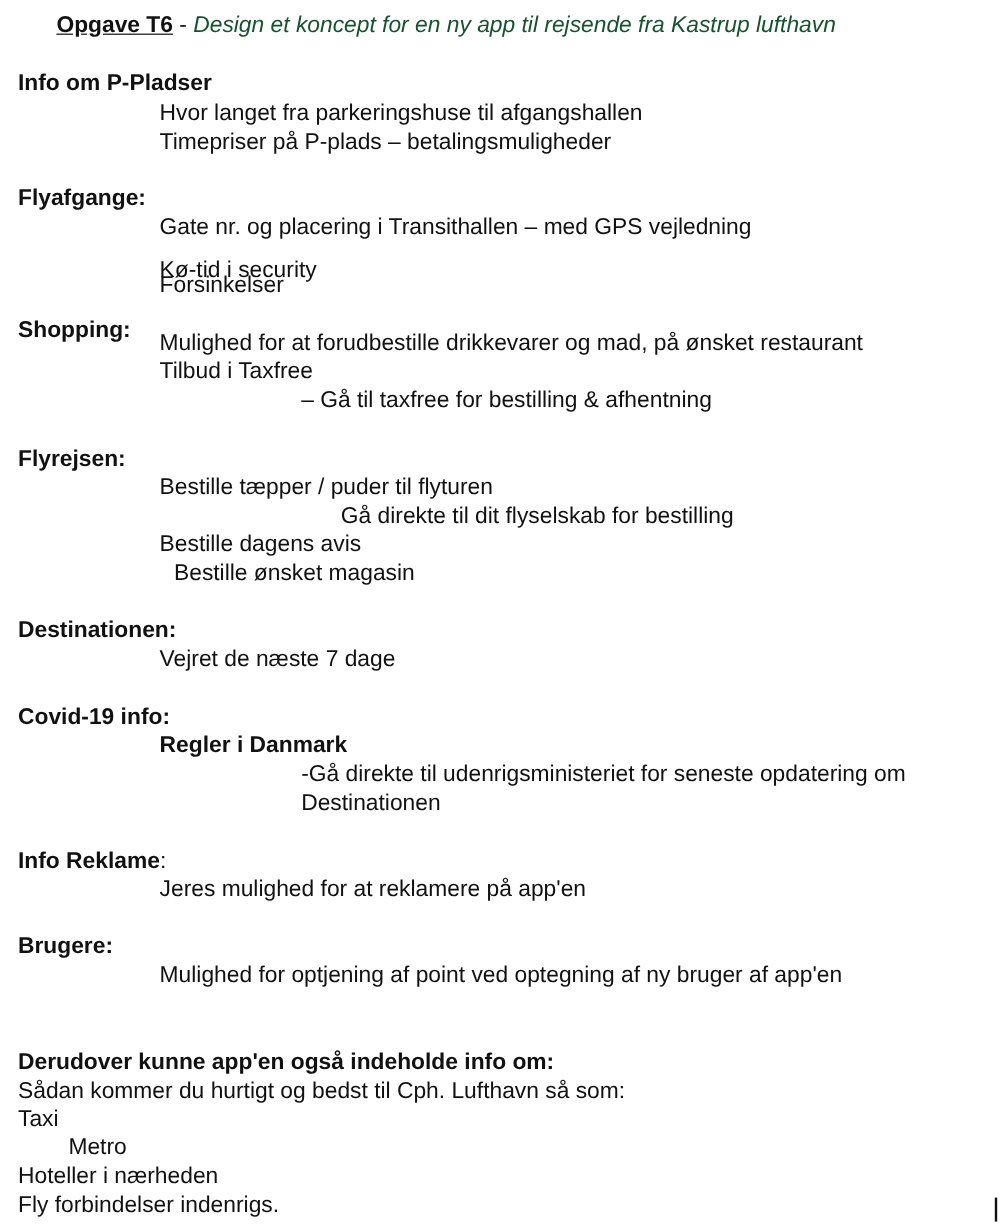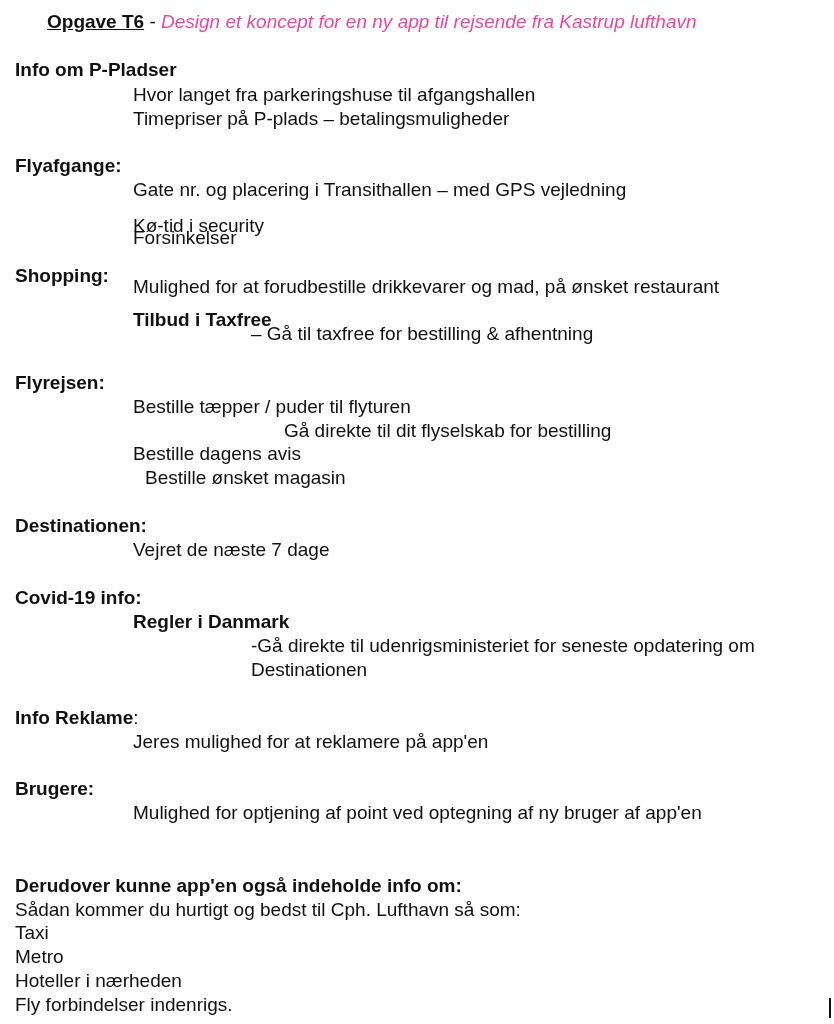--- a/index.html
+++ b/index.html
@@ -8,21 +8,21 @@
     font-family: "Liberation Sans", sans-serif; font-size: 19px; color: #111111;
   }
   .line { position: absolute; left: 0; white-space: nowrap; line-height: 24px; }
   .h { left: 15px; font-weight: bold; }
   .i1 { left: 133px; }
   .i2 { left: 251px; }
   .i3 { left: 284px; }
   .b0 { left: 15px; }
   .title-label { font-weight: bold; text-decoration: underline; margin-left: 32px; }
   .title-sep { font-weight: normal; }
-  .title-sub { font-style: italic; color: #ec4899; }
+  .title-sub { font-style: italic; color: #14532d; }
   .cursor { position: absolute; left: 829px; top: 998px; width: 1.5px; height: 20px; background: #111; }
   .normal { font-weight: normal; }
 </style>
 </head>
 <body>
 
 <div>
 
   <div class="line b0" style="top:10px;">
     <span class="title-label">Opgave T6</span><span class="title-sep"> - </span><span class="title-sub">Design et koncept for en ny app til rejsende fra Kastrup lufthavn</span>
@@ -32,21 +32,21 @@
   <div class="line i1" style="top:83px;">Hvor langet fra parkeringshuse til afgangshallen</div>
   <div class="line i1" style="top:107px;">Timepriser på P-plads – betalingsmuligheder</div>
 
   <div class="line h" style="top:154px;">Flyafgange:</div>
   <div class="line i1" style="top:178px;">Gate nr. og placering i Transithallen – med GPS vejledning</div>
   <div class="line i1" style="top:214px;">Kø-tid i security</div>
   <div class="line i1" style="top:226px;">Forsinkelser</div>
 
   <div class="line h" style="top:250px;margin-top:14px;">Shopping:</div>
   <div class="line i1" style="top:275px;">Mulighed for at forudbestille drikkevarer og mad, på ønsket restaurant</div>
-  <div class="line i1" style="top:308px;font-weight:bold;">Tilbud i Taxfree</div>
+  <div class="line i1" style="top:298px;">Tilbud i Taxfree</div>
   <div class="line i2" style="top:322px;">– Gå til taxfree for bestilling &amp; afhentning</div>
 
   <div class="line h" style="top:371px;">Flyrejsen:</div>
   <div class="line i1" style="top:395px;">Bestille tæpper / puder til flyturen</div>
   <div class="line i3" style="top:419px;">Gå direkte til dit flyselskab for bestilling</div>
   <div class="line i1" style="top:442px;">Bestille dagens avis</div>
   <div class="line i1" style="top:466px;margin-left:12px;">Bestille ønsket magasin</div>
 
   <div class="line h" style="top:514px;">Destinationen:</div>
   <div class="line i1" style="top:538px;">Vejret de næste 7 dage</div>
@@ -58,18 +58,18 @@
 
   <div class="line h" style="top:706px;"><span>Info Reklame</span><span class="normal">:</span></div>
   <div class="line i1" style="top:730px;">Jeres mulighed for at reklamere på app'en</div>
 
   <div class="line h" style="top:777px;">Brugere:</div>
   <div class="line i1" style="top:801px;">Mulighed for optjening af point ved optegning af ny bruger af app'en</div>
 
   <div class="line h" style="top:874px;">Derudover kunne app'en også indeholde info om:</div>
   <div class="line b0" style="top:898px;">Sådan kommer du hurtigt og bedst til Cph. Lufthavn så som:</div>
   <div class="line b0" style="top:921px;">Taxi</div>
-  <div class="line b0" style="top:945px;">Metro</div>
+  <div class="line b0" style="top:945px;margin-left:42px;">Metro</div>
   <div class="line b0" style="top:969px;">Hoteller i nærheden</div>
   <div class="line b0" style="top:993px;">Fly forbindelser indenrigs.</div>
 
   <div class="cursor"></div>
 </div>
 
 </body></html>

